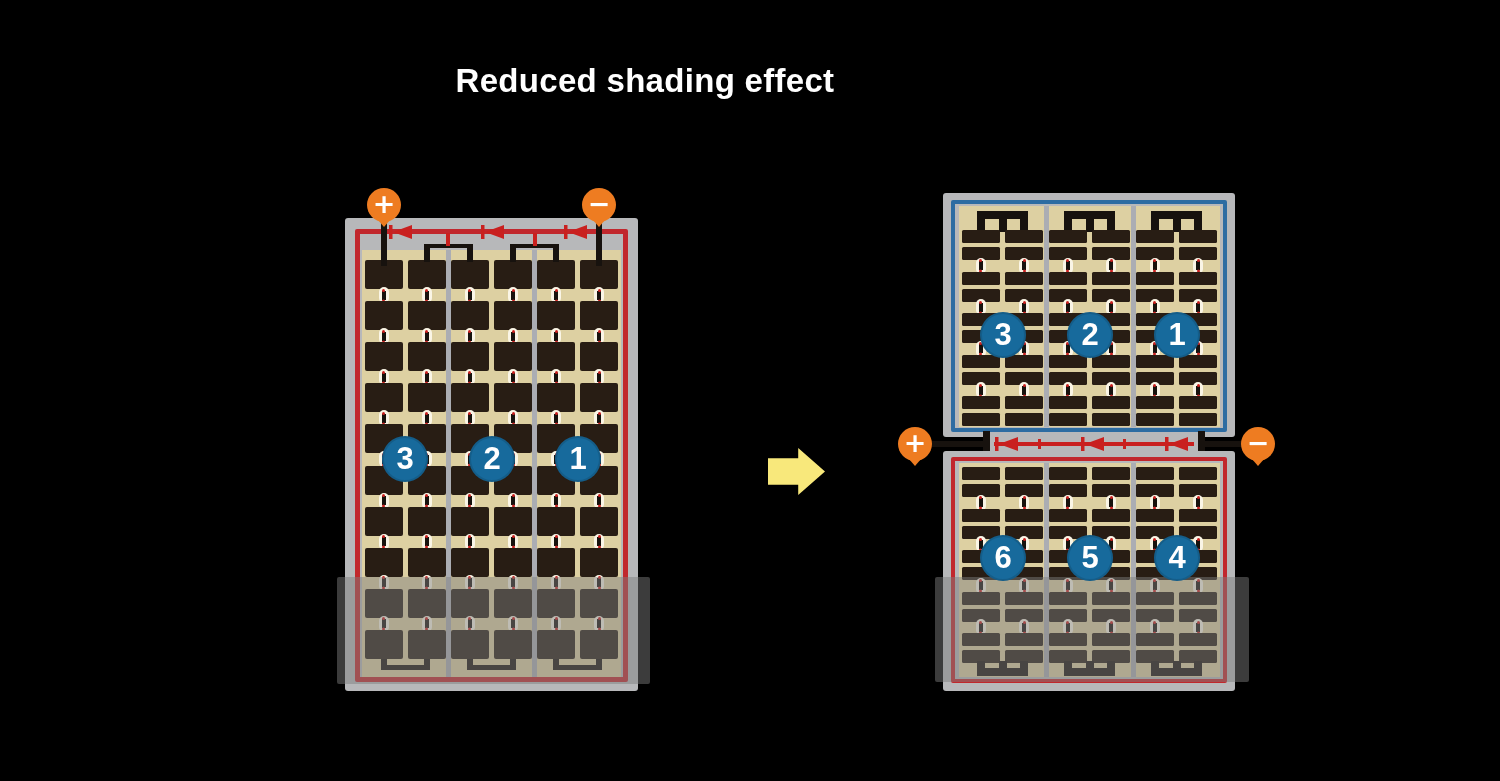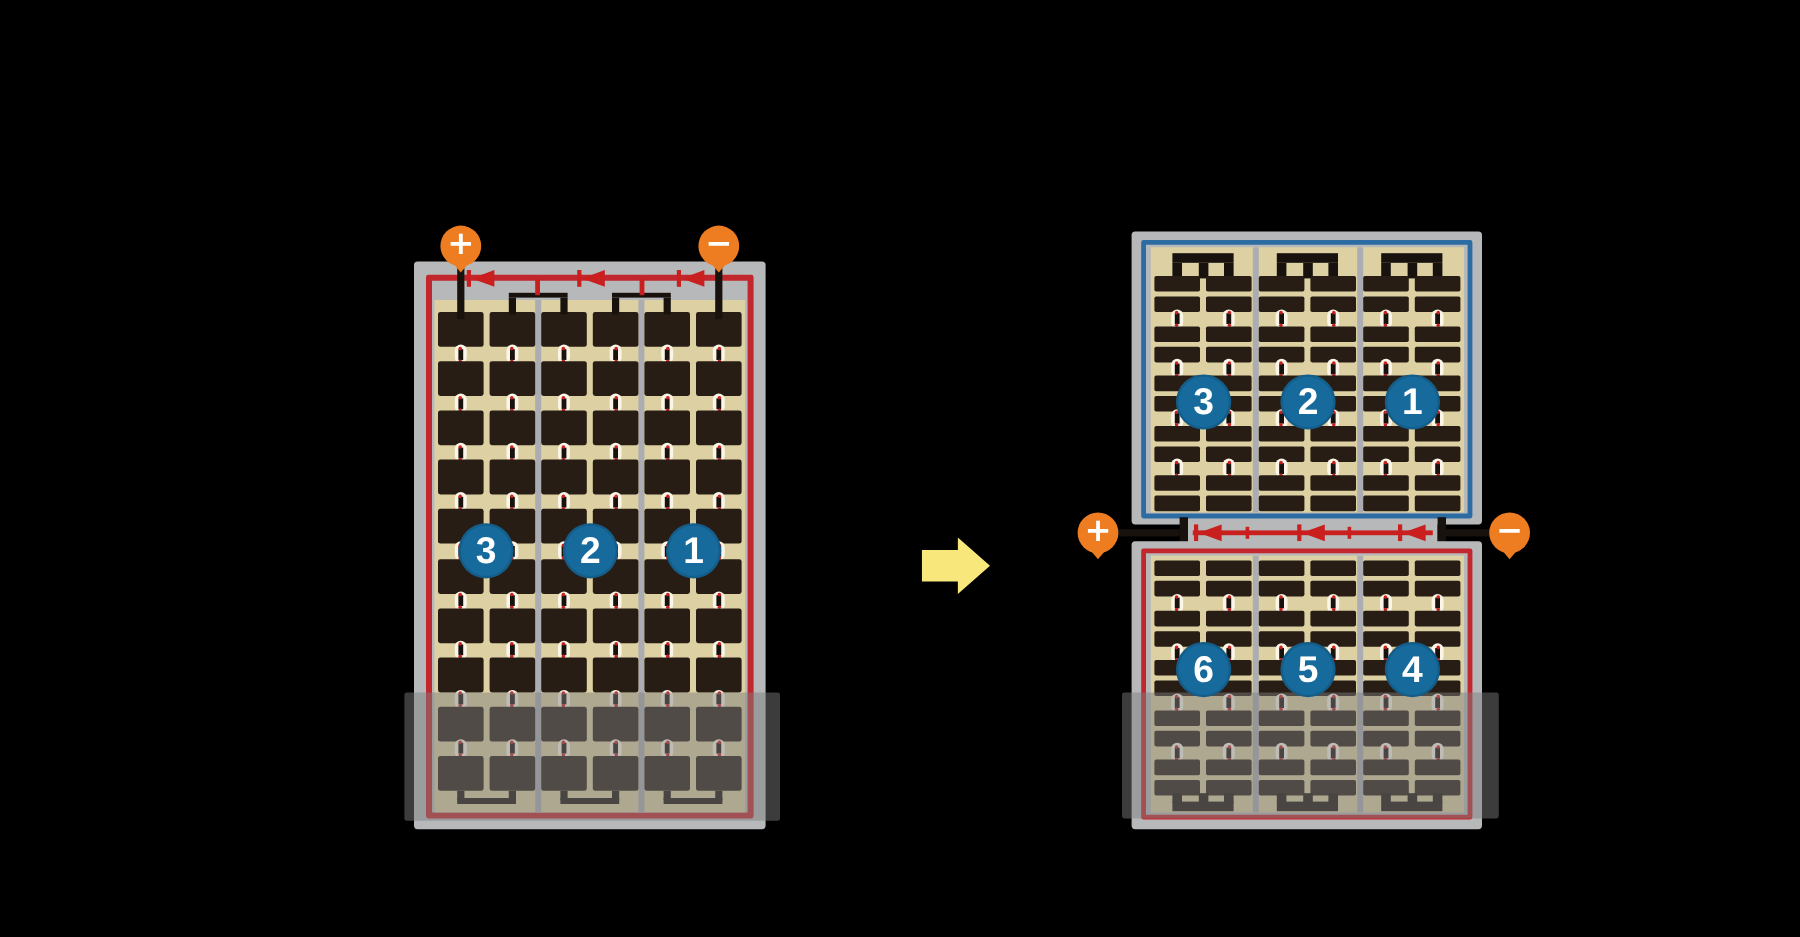--- a/index.html
+++ b/index.html
@@ -36,20 +36,21 @@
           box-shadow:inset 0 0 0 2px rgba(0,0,0,0.12);}
   .shade{position:absolute;background:var(--shade);z-index:5;border-radius:2px;}
   .arrow{position:absolute;background:var(--arrowc);
          clip-path:polygon(0 22%,53% 22%,53% 0,100% 50%,53% 100%,53% 78%,0 78%);}
 </style>
 </head>
 <body>
 
 <div class="stage">
 
+  <div class="title">Reduced shading effect</div>
 
   <div class="layer" id="gfx">
       <div class="abs frame" style="left: 345px; top: 218px; width: 293px; height: 473px;"></div>
       <div class="abs red-border5" style="left: 355px; top: 229px; width: 273px; height: 453px;"></div>
       <div class="abs tan" style="left: 362px; top: 250px; width: 259px; height: 427px;"></div>
       <div class="abs divider" style="left: 445.833px; top: 250px; width: 5px; height: 427px;"></div>
       <div class="abs divider" style="left: 532.167px; top: 250px; width: 5px; height: 427px;"></div>
       <div class="abs cell" style="left: 364.583px; top: 260px; width: 38px; height: 29px;"></div>
       <div class="abs cell" style="left: 407.75px; top: 260px; width: 38px; height: 29px;"></div>
       <div class="abs cell" style="left: 450.917px; top: 260px; width: 38px; height: 29px;"></div>

